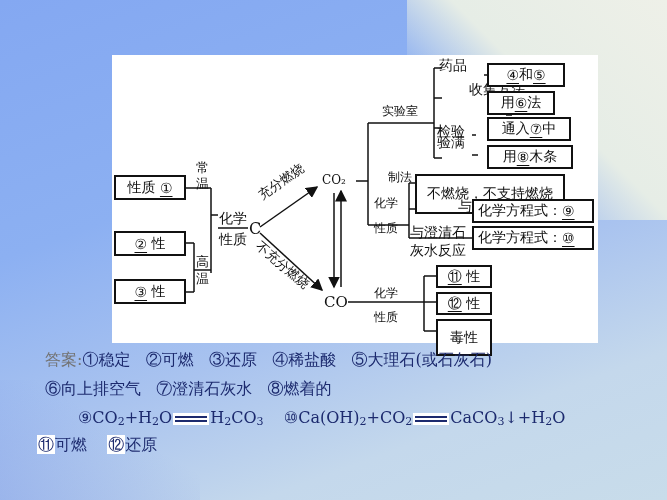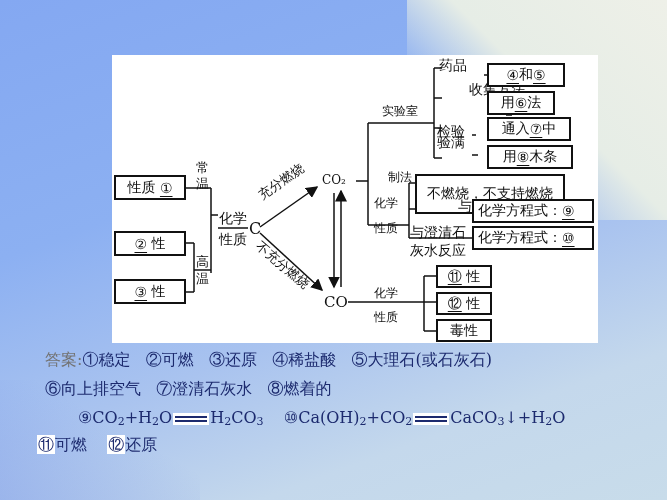--- a/index.html
+++ b/index.html
@@ -182,21 +182,21 @@
   <div class="t s12" style="left:262px;top:232px;">化学</div>
   <div class="t s12" style="left:262px;top:256px;">性质</div>
   <div class="box" style="left:324px;top:210px;width:56px;height:23px;">
     <span class="u">⑪</span>&nbsp;
     <span>性</span>
   </div>
   <div class="box" style="left:324px;top:237px;width:56px;height:23px;">
     <span class="u">⑫</span>&nbsp;
     <span>性</span>
   </div>
-  <div class="box" style="left:324px;top:264px;width:56px;height:23px;">毒性</div>
+  <div class="box" style="left:324px;top:264px;width:56px;height:37px;">毒性</div>
 </div>
 
 <div class="answer" style="left:45px;top:352px;">
   <span class="ans-label">答案:</span><span>①稳定</span>
   &nbsp;&nbsp;<span>②可燃</span>
   &nbsp;&nbsp;<span>③还原</span>
   &nbsp;&nbsp;<span>④稀盐酸</span>
   &nbsp;&nbsp;<span>⑤大理石(或石灰石)</span>
 </div>
 <div class="answer" style="left:45px;top:381px;">

